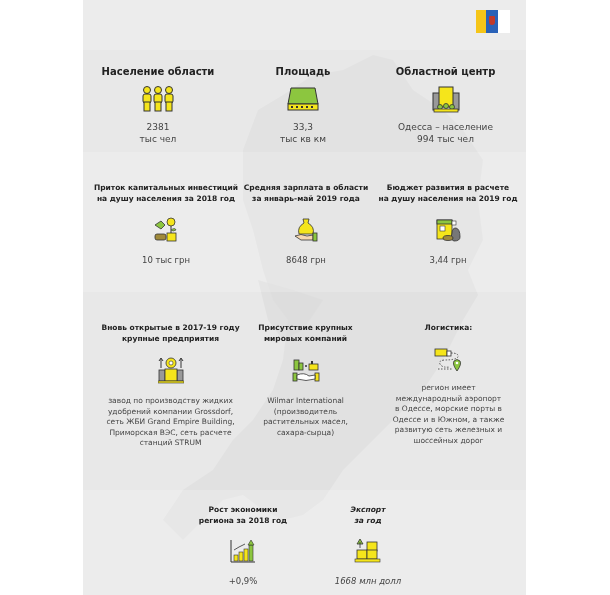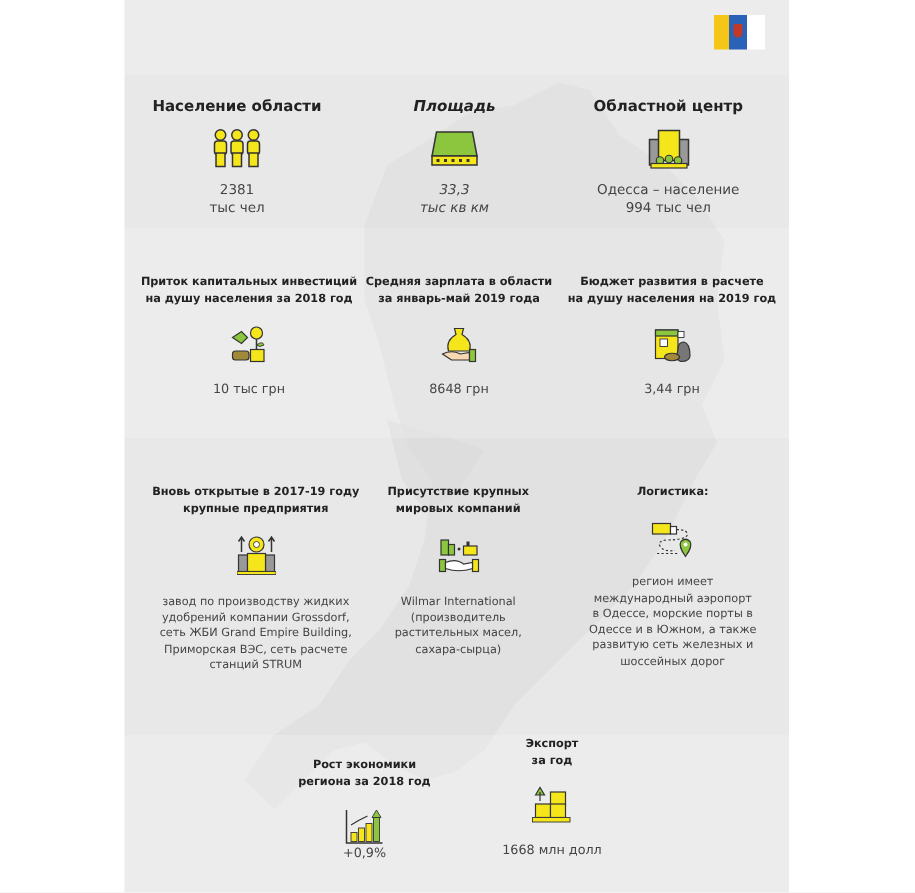--- a/index.html
+++ b/index.html
@@ -59,21 +59,21 @@
             <rect x="14" y="9" width="8" height="9" rx="2"></rect>
             <rect x="15" y="17" width="6" height="9"></rect>
           <circle cx="29" cy="5" r="3.5"></circle>
             <rect x="25" y="9" width="8" height="9" rx="2"></rect>
             <rect x="26" y="17" width="6" height="9"></rect>
         </g>
       </svg>
       <div class="val" style="margin-top:8px;">2381</div>
       <div class="val">тыс чел</div>
     </div>
-    <div class="col" style="left:155px;width:130px;top:16px;font-style:italic;">
+    <div class="col" style="left:155px;width:130px;top:16px;">
       <div class="lbl">Площадь</div>
       <svg class="icon" width="36" height="28" viewBox="0 0 36 28" style="margin-top:8px;">
         <path d="M6 3 L30 3 L33 19 L3 19 Z" fill="#8cc63f" stroke="#333" stroke-width="1"></path>
         <rect x="3" y="19" width="30" height="6" fill="#f5e51b" stroke="#333" stroke-width="1"></rect>
         <g fill="#333">
             <rect x="6" y="21" width="2" height="2"></rect>
             <rect x="11" y="21" width="2" height="2"></rect>
             <rect x="16" y="21" width="2" height="2"></rect>
             <rect x="21" y="21" width="2" height="2"></rect>
             <rect x="26" y="21" width="2" height="2"></rect>
@@ -208,23 +208,23 @@
       <div class="lbl">региона за 2018 год</div>
       <svg class="icon" width="28" height="26" viewBox="0 0 28 26" style="margin-top:12px;">
         <path d="M2 2 L2 24 L26 24" stroke="#333" stroke-width="1" fill="none"></path>
         <rect x="5" y="17" width="4" height="6" fill="#f5e51b" stroke="#333" stroke-width="0.6"></rect>
         <rect x="10" y="14" width="4" height="9" fill="#f5e51b" stroke="#333" stroke-width="0.6"></rect>
         <rect x="15" y="11" width="4" height="12" fill="#f5e51b" stroke="#333" stroke-width="0.6"></rect>
         <rect x="20" y="7" width="4" height="16" fill="#8cc63f" stroke="#333" stroke-width="0.6"></rect>
         <path d="M19 7 L22 2 L25 7 Z" fill="#8cc63f" stroke="#333" stroke-width="0.6"></path>
         <path d="M5 12 L10 9 L16 6" stroke="#333" stroke-width="0.8" fill="none"></path>
       </svg>
-      <div class="val" style="">+0,9%</div>
-    </div>
-    <div class="col" style="left:225px;width:120px;top:0;">
+      <div class="val" style="margin-top:12px;">+0,9%</div>
+    </div>
+    <div class="col" style="left:225px;width:120px;top:14px;font-style:italic;">
       <div class="lbl">Экспорт</div>
       <div class="lbl">за год</div>
       <svg class="icon" width="28" height="26" viewBox="0 0 28 26" style="margin-top:12px;">
         <path d="M6 10 L6 4 M3 6 L6 1 L9 6 Z" stroke="#333" stroke-width="0.8" fill="#8cc63f"></path>
         <rect x="13" y="4" width="10" height="9" fill="#f5e51b" stroke="#333" stroke-width="0.8"></rect>
         <rect x="3" y="12" width="10" height="9" fill="#f5e51b" stroke="#333" stroke-width="0.8"></rect>
         <rect x="13" y="12" width="10" height="9" fill="#f5e51b" stroke="#333" stroke-width="0.8"></rect>
         <rect x="1" y="21" width="25" height="3" fill="#f5e51b" stroke="#333" stroke-width="0.6"></rect>
       </svg>
       <div class="val" style="margin-top:12px;text-align:center;">1668 млн долл</div>

